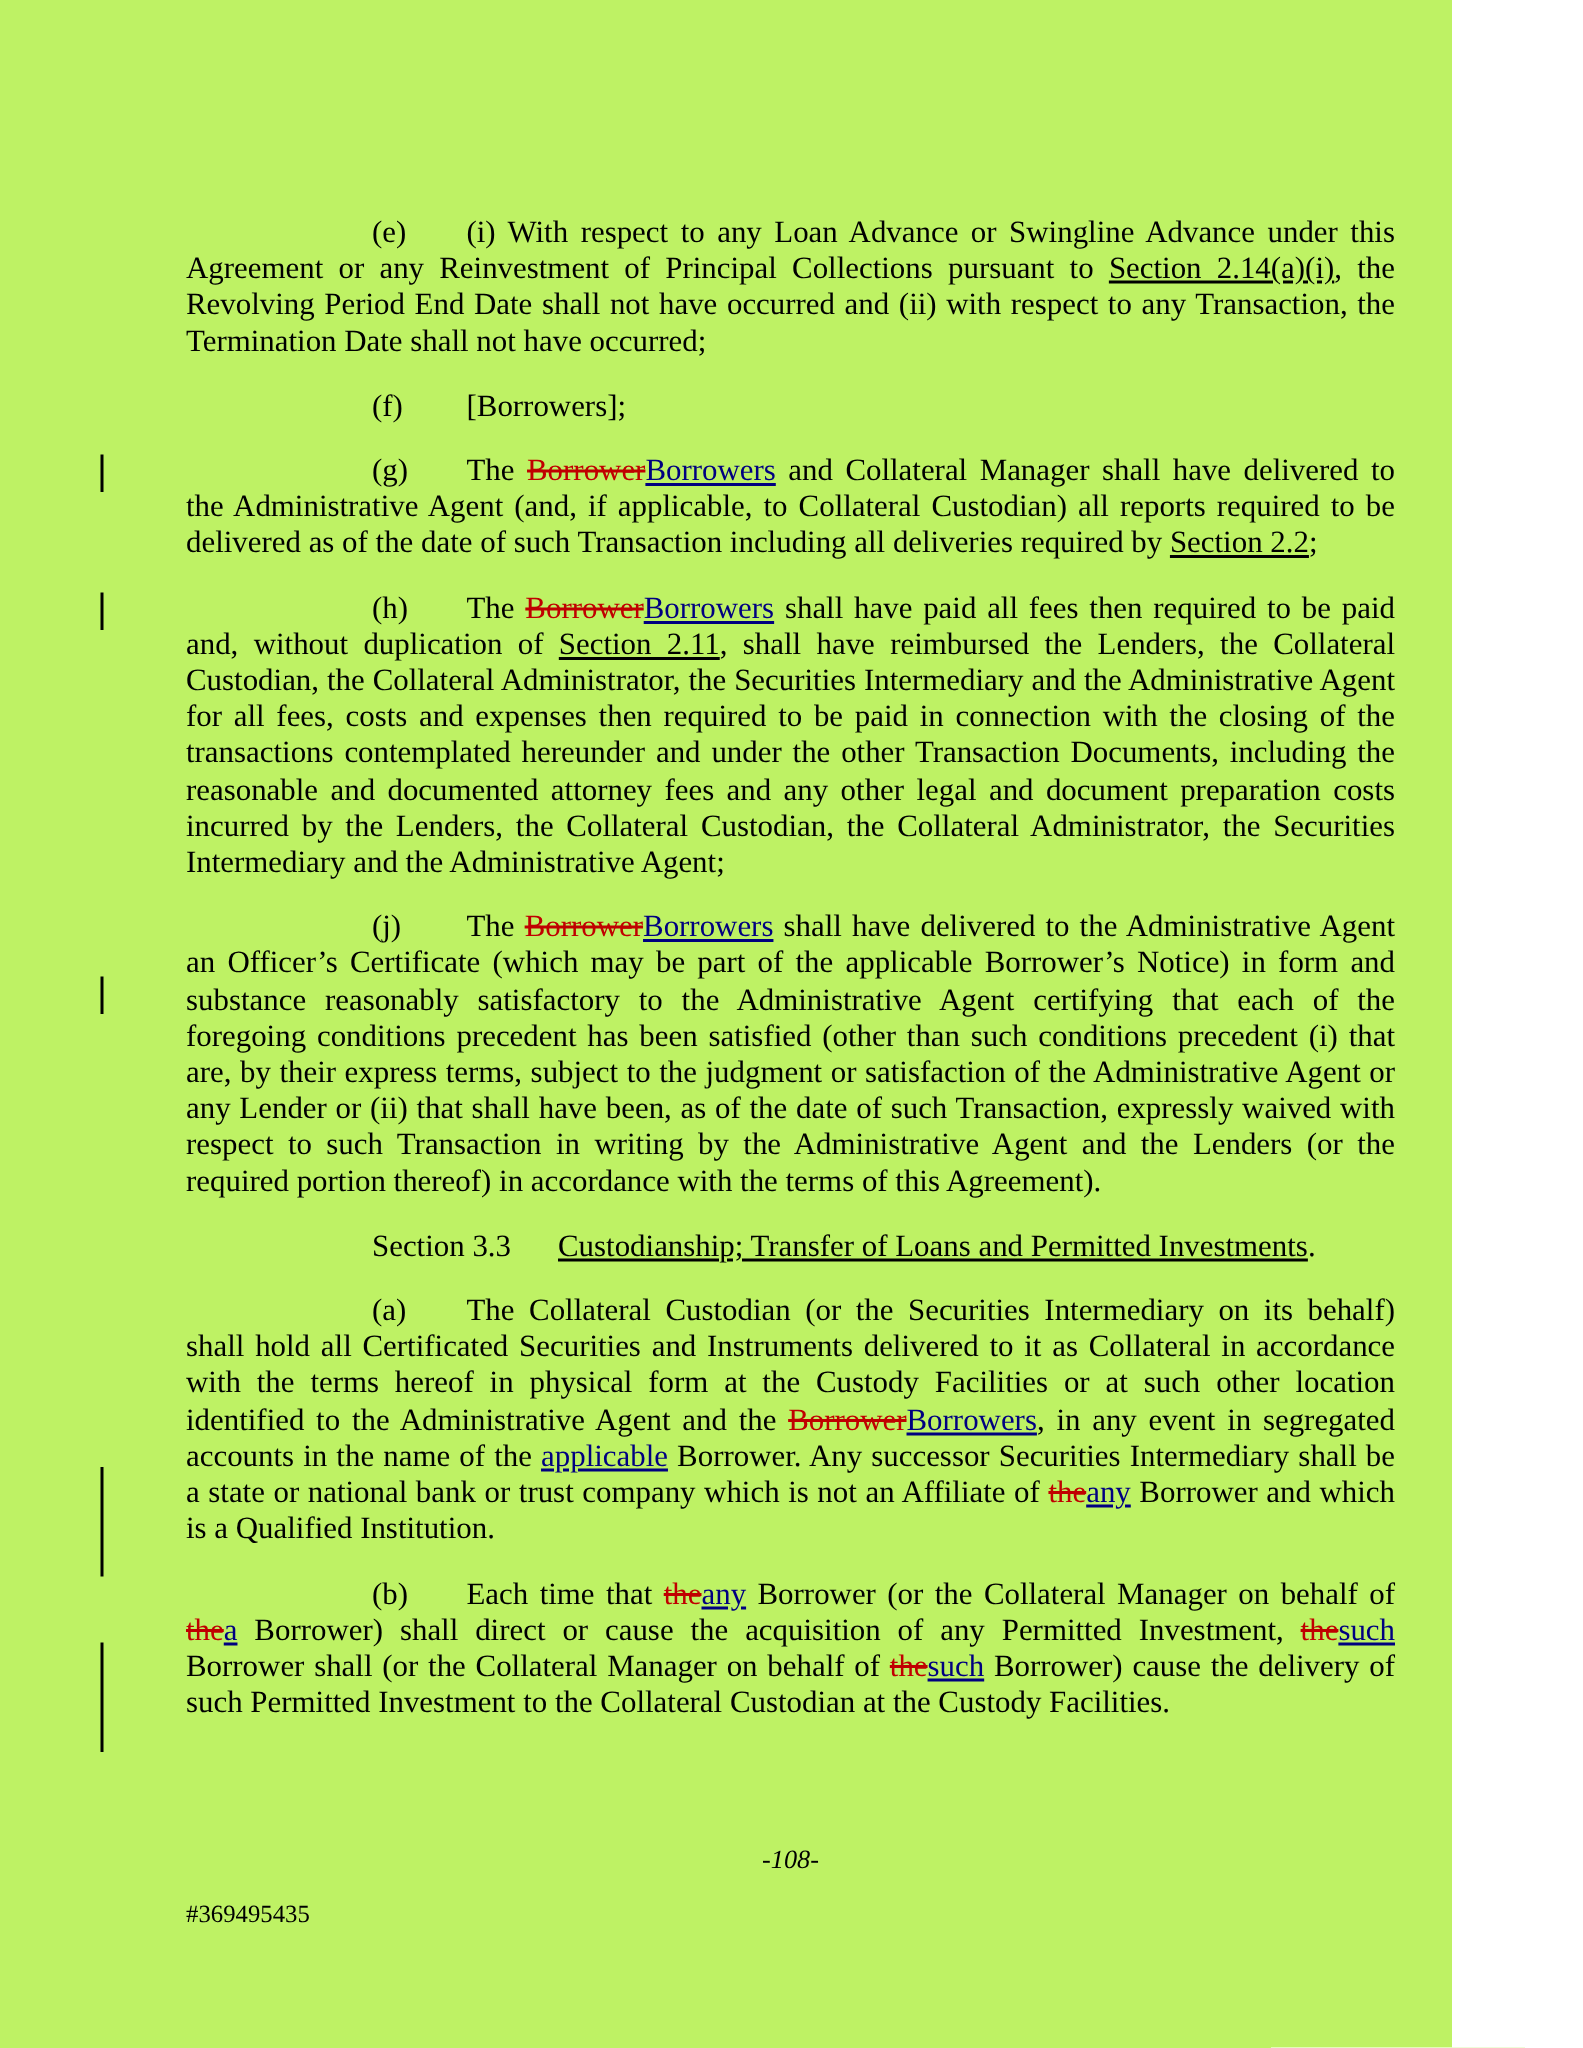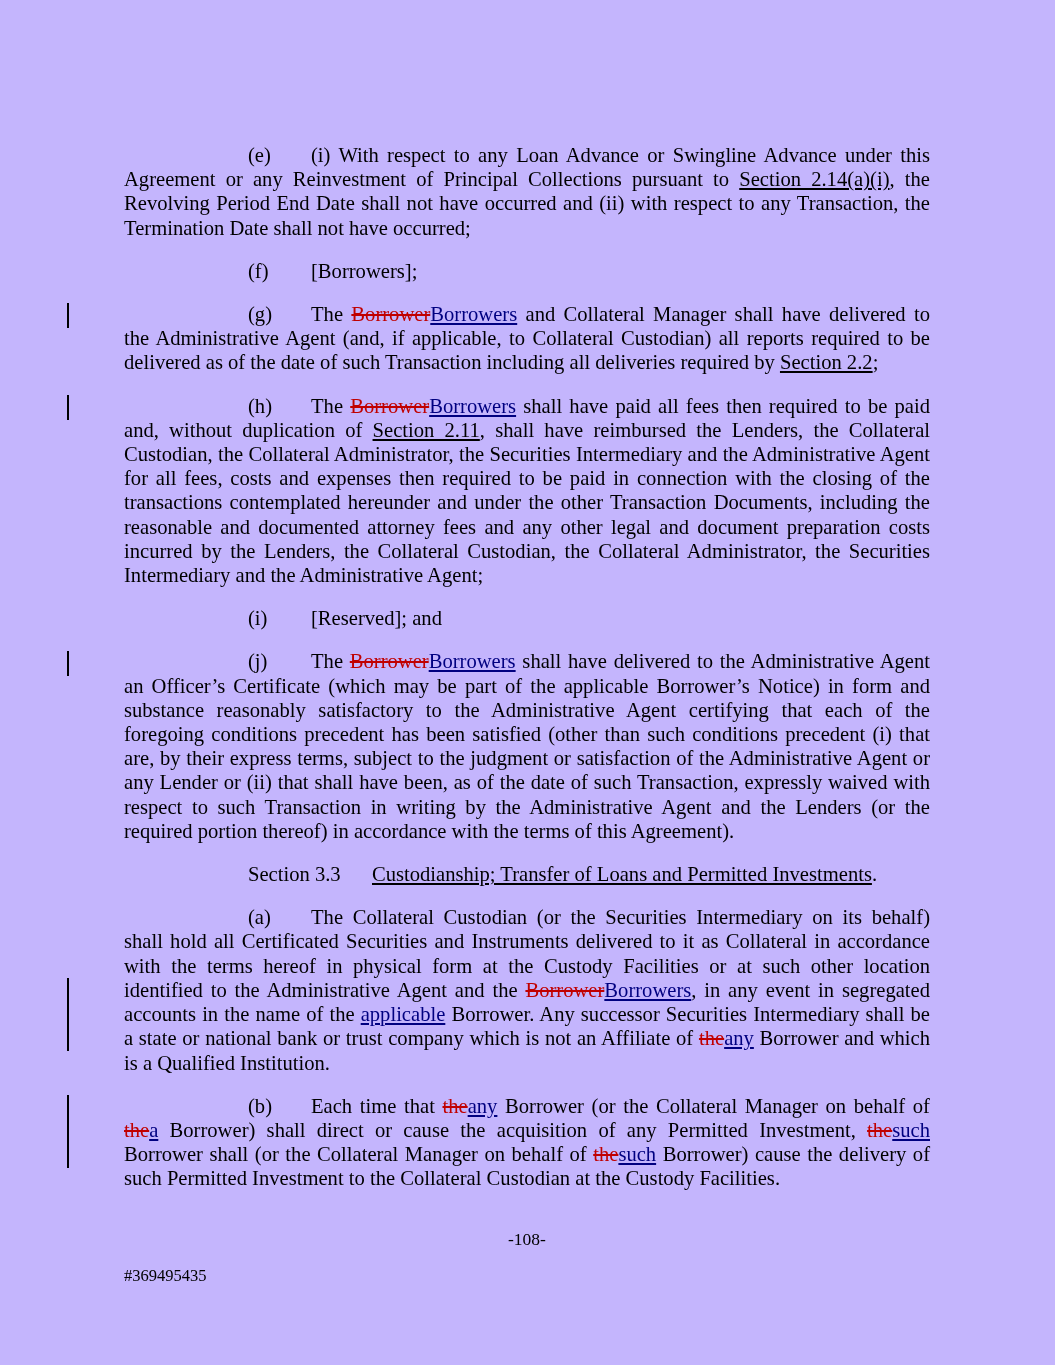--- a/index.html
+++ b/index.html
@@ -2,23 +2,23 @@
 <html style="--del: #C00000; --ins: #000080;"><head>
 <meta charset="utf-8">
 <style>
   html, body {
     margin: 0;
     padding: 0;
     background: #ffffff;
   }
   .page {
     position: relative;
-    width: 1055px;
+    width: 968px;
     height: 1365px;
-    background: #c4b5fd;
+    background: #bef264;
     font-family: "Liberation Serif", serif;
     font-size: 20.6px;
     line-height: 24.2px;
     color: #000000;
     overflow: hidden;
   }
   .content {
     position: absolute;
     left: 124px;
     top: 143px;
@@ -55,20 +55,21 @@
     background: #000000;
   }
   .page-number {
     position: absolute;
     top: 1229px;
     left: 124px;
     width: 806px;
     text-align: center;
     font-size: 17.5px;
     line-height: 21px;
+    font-style: italic;
   }
   .footer {
     position: absolute;
     top: 1266px;
     left: 124px;
     width: 806px;
     font-size: 16.5px;
     line-height: 20px;
     text-align: left;
   }
@@ -82,21 +83,20 @@
   <div class="changebar" style="top:395px;height:25px"></div>
   <div class="changebar" style="top:651px;height:25px"></div>
   <div class="changebar" style="top:978px;height:73px"></div>
   <div class="changebar" style="top:1095px;height:73px"></div>
 
   <div class="content" id="content">
       <p class="para body"><span class="run-label">(e)</span><span class="run-text">(i) With respect to any Loan Advance or Swingline Advance under this Agreement or any Reinvestment of Principal Collections pursuant to </span><span class="run-ref">Section 2.14(a)(i)</span><span class="run-text">, the Revolving Period End Date shall not have occurred and (ii) with respect to any Transaction, the Termination Date shall not have occurred;</span></p>
       <p class="para body"><span class="run-label">(f)</span><span class="run-text">[Borrowers];</span></p>
       <p class="para body"><span class="run-label">(g)</span><span class="run-text">The </span><span class="run-del">Borrower</span><span class="run-ins">Borrowers</span><span class="run-text"> and Collateral Manager shall have delivered to the Administrative Agent (and, if applicable, to Collateral Custodian) all reports required to be delivered as of the date of such Transaction including all deliveries required by </span><span class="run-ref">Section 2.2</span><span class="run-text">;</span></p>
       <p class="para body"><span class="run-label">(h)</span><span class="run-text">The </span><span class="run-del">Borrower</span><span class="run-ins">Borrowers</span><span class="run-text"> shall have paid all fees then required to be paid and, without duplication of </span><span class="run-ref">Section 2.11</span><span class="run-text">, shall have reimbursed the Lenders, the Collateral Custodian, the Collateral Administrator, the Securities Intermediary and the Administrative Agent for all fees, costs and expenses then required to be paid in connection with the closing of the transactions contemplated hereunder and under the other Transaction Documents, including the reasonable and documented attorney fees and any other legal and document preparation costs incurred by the Lenders, the Collateral Custodian, the Collateral Administrator, the Securities Intermediary and the Administrative Agent;</span></p>
-      <p class="para body"><span class="run-label">(i)</span><span class="run-text">[Reserved]; and</span></p>
       <p class="para body"><span class="run-label">(j)</span><span class="run-text">The </span><span class="run-del">Borrower</span><span class="run-ins">Borrowers</span><span class="run-text"> shall have delivered to the Administrative Agent an Officer’s Certificate (which may be part of the applicable Borrower’s Notice) in form and substance reasonably satisfactory to the Administrative Agent certifying that each of the foregoing conditions precedent has been satisfied (other than such conditions precedent (i) that are, by their express terms, subject to the judgment or satisfaction of the Administrative Agent or any Lender or (ii) that shall have been, as of the date of such Transaction, expressly waived with respect to such Transaction in writing by the Administrative Agent and the Lenders (or the required portion thereof) in accordance with the terms of this Agreement).</span></p>
       <p class="para heading"><span class="run-label">Section 3.3</span><span class="run-title">Custodianship; Transfer of Loans and Permitted Investments</span><span class="run-text">.</span></p>
       <p class="para body"><span class="run-label">(a)</span><span class="run-text">The Collateral Custodian (or the Securities Intermediary on its behalf) shall hold all Certificated Securities and Instruments delivered to it as Collateral in accordance with the terms hereof in physical form at the Custody Facilities or at such other location identified to the Administrative Agent and the </span><span class="run-del">Borrower</span><span class="run-ins">Borrowers</span><span class="run-text">, in any event in segregated accounts in the name of the </span><span class="run-ins">applicable</span><span class="run-text"> Borrower. Any successor Securities Intermediary shall be a state or national bank or trust company which is not an Affiliate of </span><span class="run-del">the</span><span class="run-ins">any</span><span class="run-text"> Borrower and which is a Qualified Institution.</span></p>
       <p class="para body"><span class="run-label">(b)</span><span class="run-text">Each time that </span><span class="run-del">the</span><span class="run-ins">any</span><span class="run-text"> Borrower (or the Collateral Manager on behalf of </span><span class="run-del">the</span><span class="run-ins">a</span><span class="run-text"> Borrower) shall direct or cause the acquisition of any Permitted Investment, </span><span class="run-del">the</span><span class="run-ins">such</span><span class="run-text"> Borrower shall (or the Collateral Manager on behalf of </span><span class="run-del">the</span><span class="run-ins">such</span><span class="run-text"> Borrower) cause the delivery of such Permitted Investment to the Collateral Custodian at the Custody Facilities.</span></p>
     </div>
 
   <div class="page-number">-108-</div>
 
   <div class="footer">
     <div>#369495435</div>

